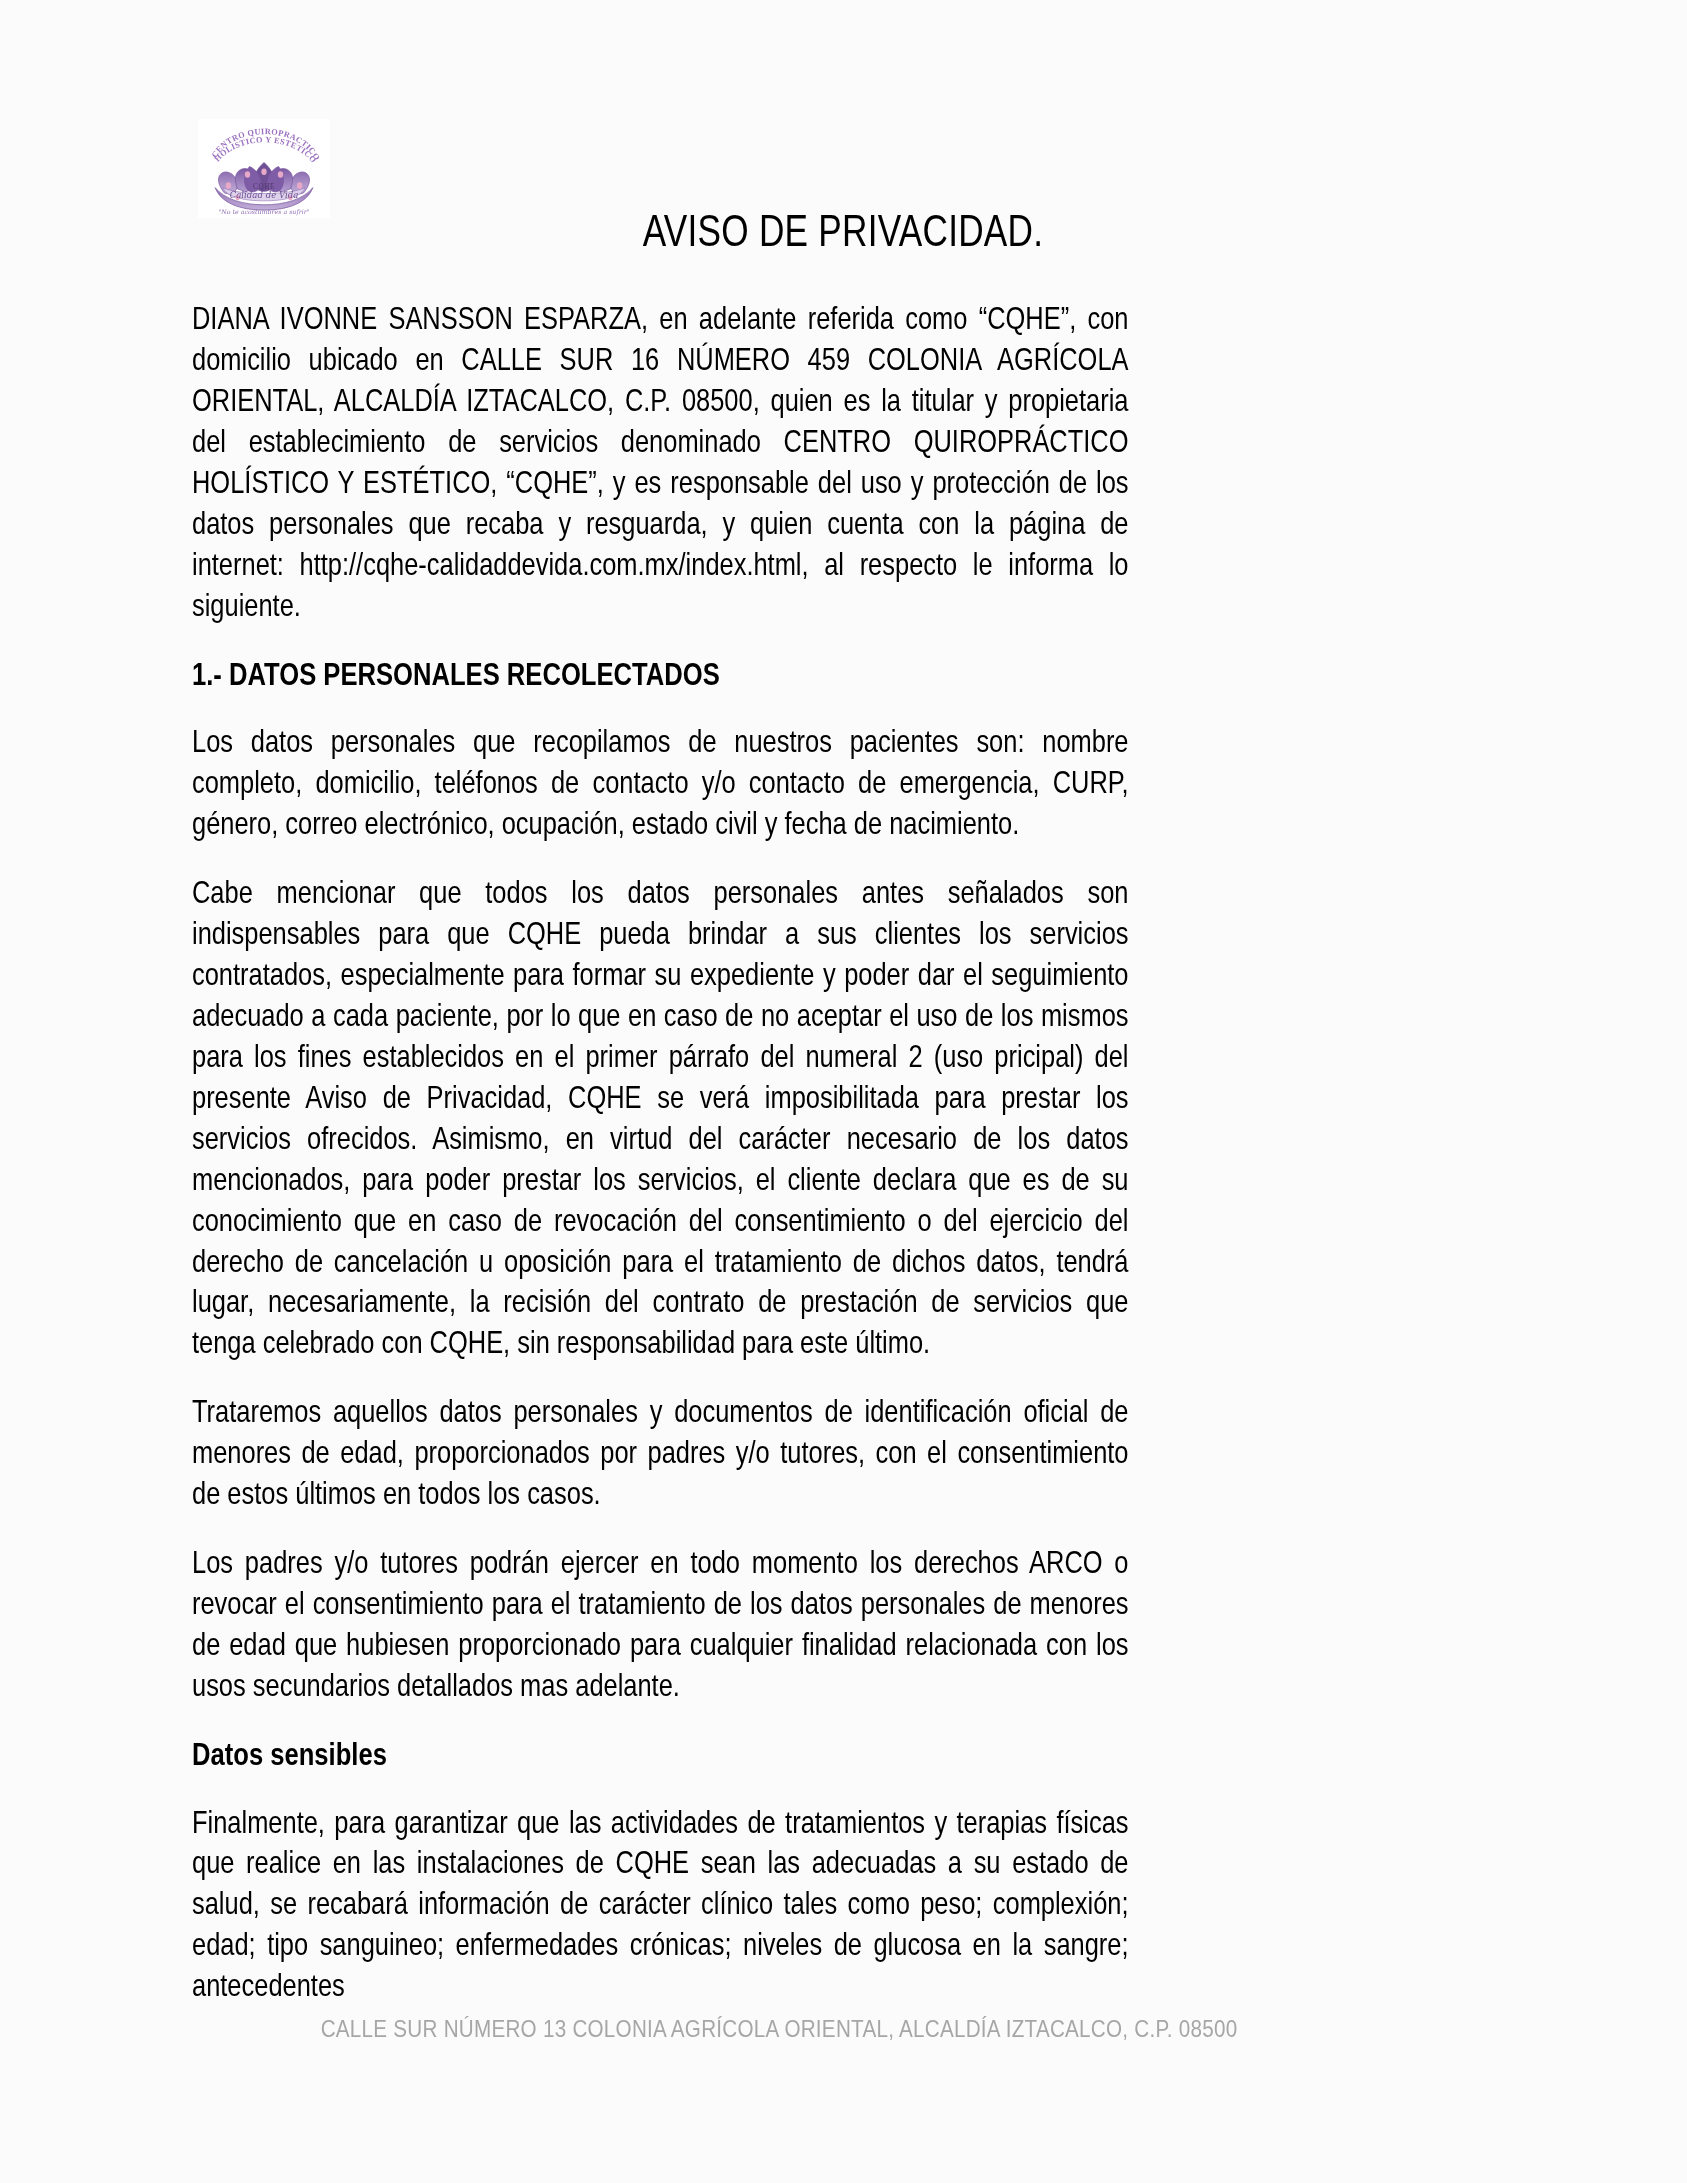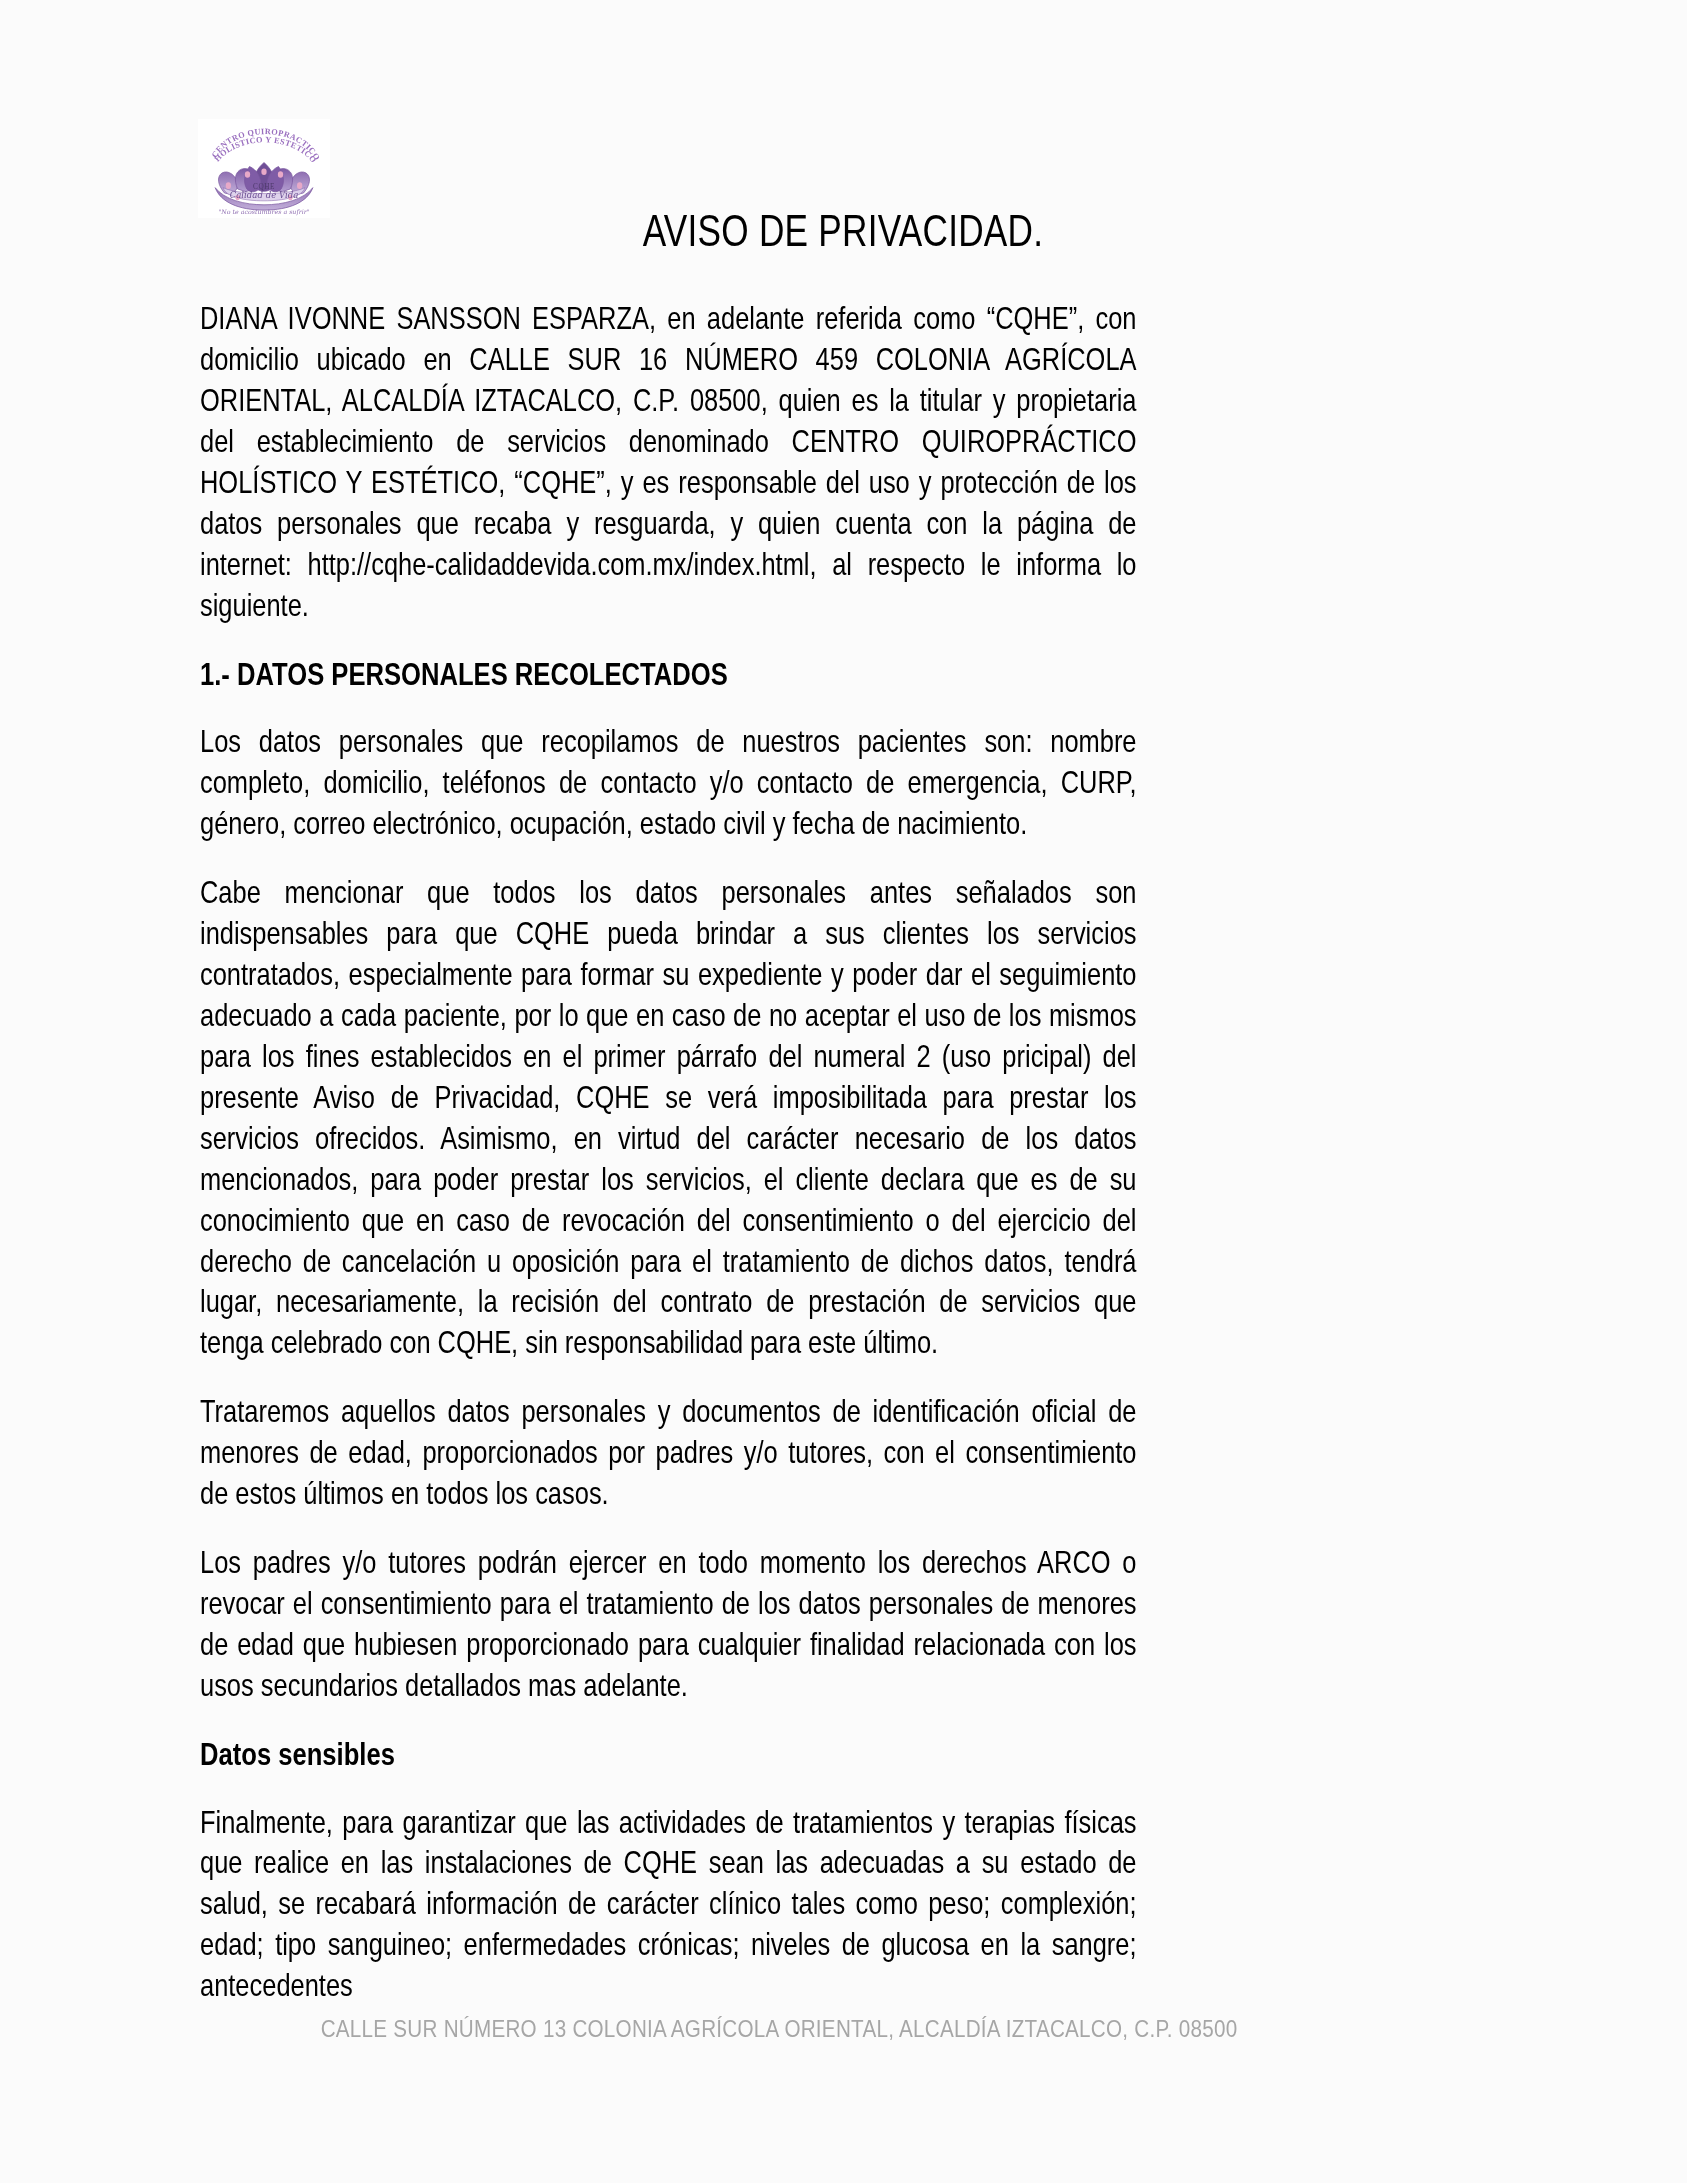--- a/index.html
+++ b/index.html
@@ -47,21 +47,21 @@
     letter-spacing: 0.3px;
     line-height: 1.05;
     transform: scaleX(0.80);
     transform-origin: center top;
     white-space: nowrap;
   }
 
   
   .content {
     position: absolute;
-    left: 200px;
+    left: 192px;
     top: 298px;
     width: 1171px;
   }
 
   .para {
     font-family: "Liberation Sans", sans-serif;
     font-size: 32px;
     line-height: 1.28;
     text-align: justify;
     text-justify: inter-word;

